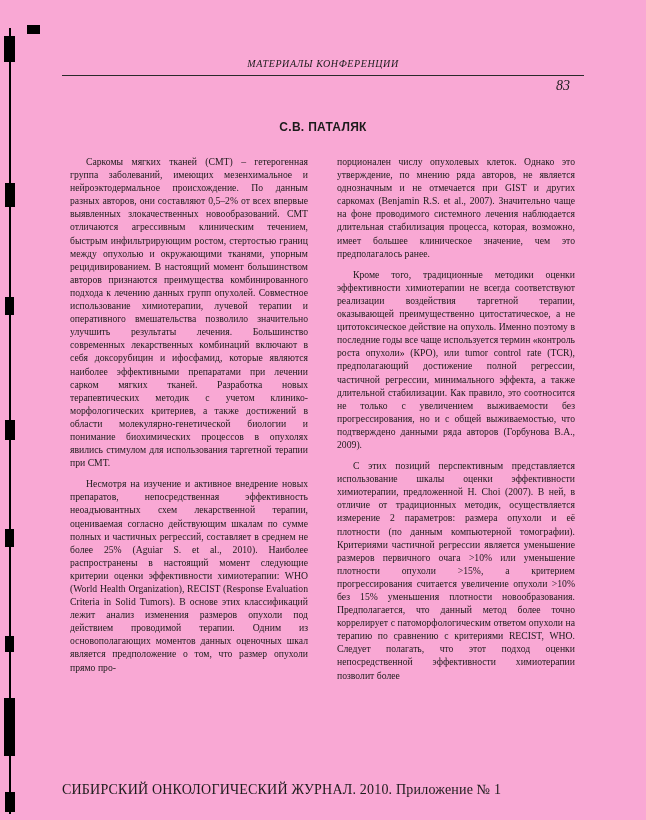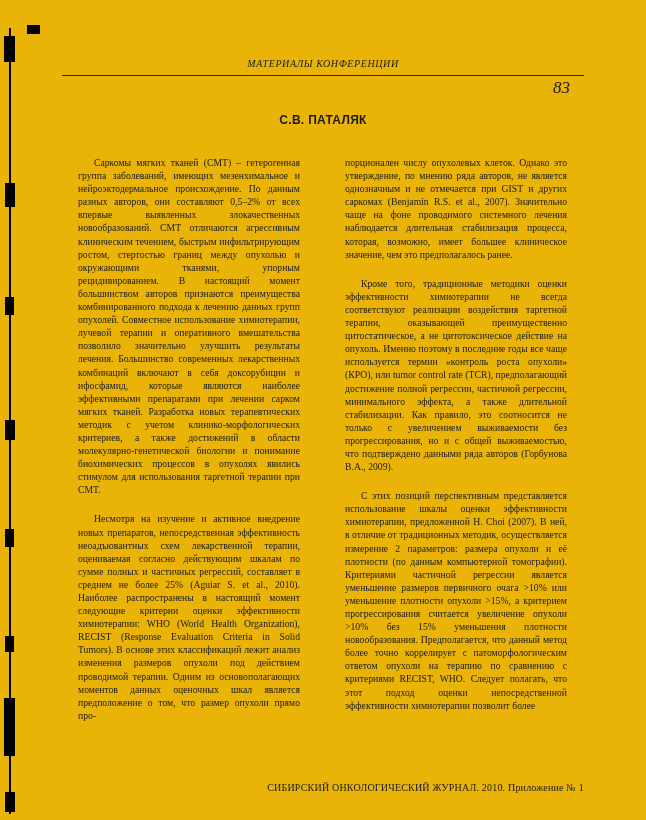--- a/index.html
+++ b/index.html
@@ -6,21 +6,21 @@
     margin: 0;
     padding: 0;
     background: #e9e7e2;
     font-family: "Liberation Serif", serif;
   }
   .page {
     position: relative;
     width: 646px;
     height: 820px;
     margin: 0 auto;
-    background: #eab308;
+    background: #f9a8d4;
     color: #1b1b1b;
     overflow: hidden;
     box-sizing: border-box;
   }
   
   .artifact {
     position: absolute;
     background: #000;
   }
   
@@ -36,42 +36,42 @@
     margin-bottom: 6px;
   }
   .header-rule {
     border: 0;
     border-top: 1.4px solid #2a2a2a;
     margin: 0;
   }
   .page-number {
     text-align: right;
     font-style: italic;
-    font-size: 17px;
+    font-size: 14px;
     padding-right: 14px;
     margin-top: 3px;
     line-height: 1;
   }
   
   .title {
     font-family: "Liberation Sans", sans-serif;
     font-weight: bold;
     font-size: 15.5px;
     line-height: 1.35;
     text-align: center;
     max-width: 452px;
     margin: 8px auto 0 auto;
     letter-spacing: 0.2px;
   }
   .author {
     font-family: "Liberation Sans", sans-serif;
     font-weight: bold;
     font-size: 12px;
     text-align: center;
-    margin-top: 17px;
+    margin-top: 27px;
     letter-spacing: 0.3px;
   }
   .affiliation {
     font-style: italic;
     font-size: 10.5px;
     text-align: center;
     margin-top: 13px;
   }
   
   .columns {
@@ -81,33 +81,33 @@
     height: 592px;
     overflow: hidden;
   }
   .col {
     width: 254px;
     font-size: 9.7px;
     line-height: 13.1px;
     text-align: justify;
   }
   .col p {
-    margin: 16px;
+    margin: 8px;
   }
   .col p.indent {
     text-indent: 16px;
   }
   
   .footer {
     position: absolute;
     left: 62px;
     right: 62px;
     top: 782px;
-    text-align: right;
-    font-size: 10px;
+    text-align: left;
+    font-size: 14px;
     letter-spacing: 0.2px;
   }
 </style>
 </head>
 <body>
 
 <div class="page">
 
   <div class="artifact" style="left:9px; top:28px; width:2px; height:786px;"></div>
   <div class="artifact" style="left:4px; top:36px; width:11px; height:26px;"></div>

